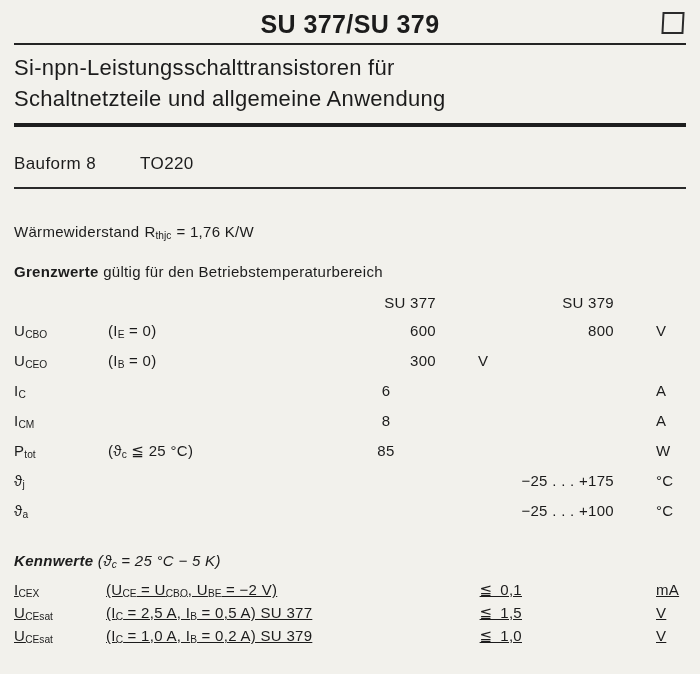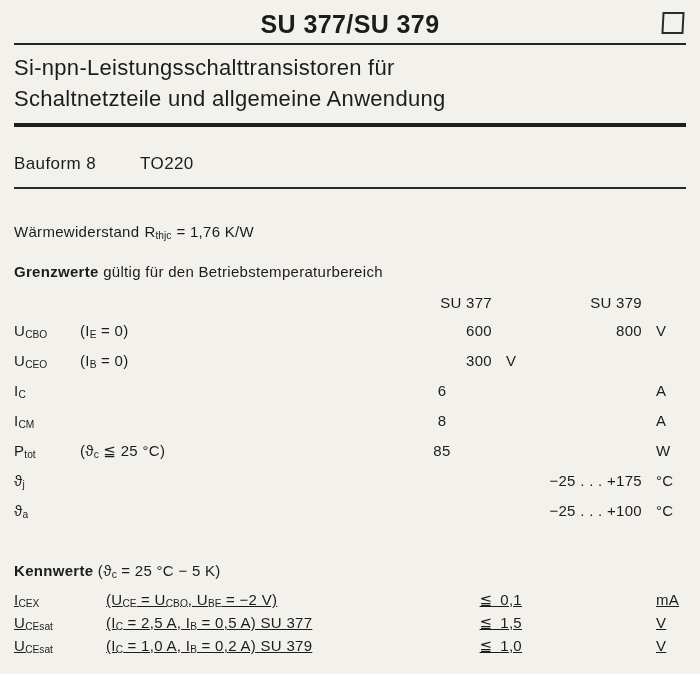--- a/index.html
+++ b/index.html
@@ -32,29 +32,30 @@
 
   .bauform{margin-top:27px;font-size:17px;letter-spacing:0.4px;}
   .pkg{margin-left:44px;}
 
   .thermal{margin-top:34px;font-size:15px;letter-spacing:0.3px;}
   .thermal .sym{font-weight:normal;margin:0 5px;}
 
   .sect-heading{font-size:15px;letter-spacing:0.3px;}
   .sect-heading .b{font-weight:bold;}
   .grenz-heading{margin-top:22px;}
-  .kenn-heading{margin-top:34px;}
+  .kenn-heading{margin-top:24px;font-style:italic;}
 
   sub{font-size:0.68em;vertical-align:-0.2em;letter-spacing:0;}
 
   .grow{
     display:grid;
     grid-template-columns:66px 1fr 100px 150px 44px;
     font-size:15px;line-height:26px;letter-spacing:0.3px;
     align-items:baseline;
+    gap:28px;
   }
   .krow{
     display:grid;
     grid-template-columns:92px 1fr 120px 120px 44px;
     font-size:15px;line-height:19px;letter-spacing:0.3px;
     align-items:baseline;
     text-decoration:underline;
   }
   .header-row{margin-top:12px;line-height:22px;}
   .gbody{margin-top:4px;}

